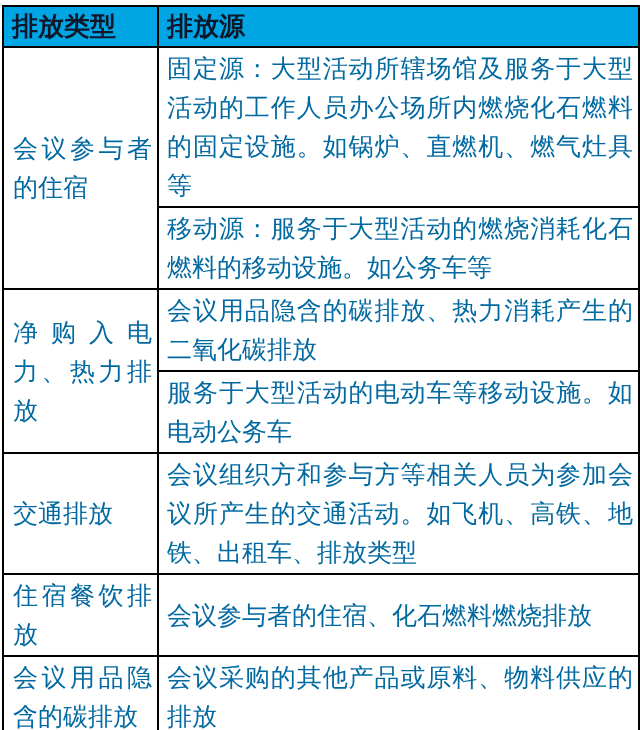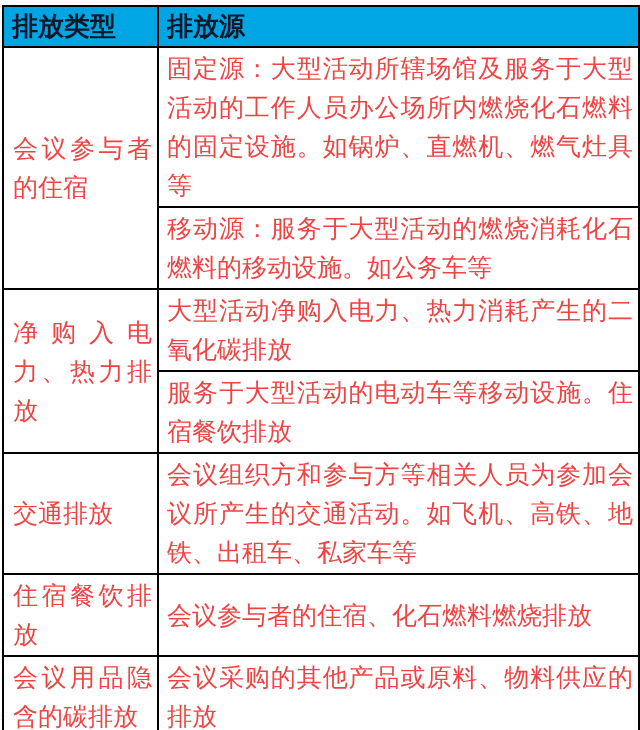--- a/index.html
+++ b/index.html
@@ -13,21 +13,21 @@
   }
   col.c1 { width: 155px; }
   col.c2 { width: 481px; }
   .tbl th, .tbl td { border: 2px solid #000000; box-sizing: border-box; }
   .tbl th {
     background: #00A5E3; color: #0f172a;
     font-size: 26px; font-weight: bold; text-align: left;
     padding: 2px 8px; height: 38px; vertical-align: middle;
   }
   .tbl td {
-    color: #ef4444; font-size: 25px; line-height: 39px;
+    color: #0369a1; font-size: 25px; line-height: 39px;
     vertical-align: middle; text-align: justify; text-justify: inter-character;
     padding: 1px 6px; overflow: hidden;
   }
   td.type { padding: 1px 5px 1px 9px; }
   td.src  { padding: 1px 5px 1px 8px; }
   tr.h124 { height: 124px; }
   tr.h75  { height: 75px; padding-left: 32px; }
   tr.h65  { height: 65px; border-radius: 7px; }
   tr.h115 { height: 115px; }
   tr.h73  { height: 73px; }
@@ -51,28 +51,28 @@
     <tbody>
       <tr class="h124">
         <td class="type" rowspan="2">会议参与者的住宿</td>
         <td class="src">固定源：大型活动所辖场馆及服务于大型活动的工作人员办公场所内燃烧化石燃料的固定设施。如锅炉、直燃机、燃气灶具等</td>
       </tr>
       <tr class="h65">
         <td class="src">移动源：服务于大型活动的燃烧消耗化石燃料的移动设施。如公务车等</td>
       </tr>
       <tr class="h75">
         <td class="type" rowspan="2">净购入电力、热力排放</td>
-        <td class="src">大型活动净购入电力、热力消耗产生的二氧化碳排放</td>
+        <td class="src">会议用品隐含的碳排放、热力消耗产生的二氧化碳排放</td>
       </tr>
       <tr class="h65">
-        <td class="src">服务于大型活动的电动车等移动设施。住宿餐饮排放</td>
+        <td class="src">服务于大型活动的电动车等移动设施。如电动公务车</td>
       </tr>
       <tr class="h115">
         <td class="type">交通排放</td>
-        <td class="src">会议组织方和参与方等相关人员为参加会议所产生的交通活动。如飞机、高铁、地铁、出租车、私家车等</td>
+        <td class="src">会议组织方和参与方等相关人员为参加会议所产生的交通活动。如飞机、高铁、地铁、出租车、排放类型</td>
       </tr>
       <tr class="h73">
         <td class="type">住宿餐饮排放</td>
         <td class="src">会议参与者的住宿、化石燃料燃烧排放</td>
       </tr>
       <tr class="h80">
         <td class="type">会议用品隐含的碳排放</td>
         <td class="src">会议采购的其他产品或原料、物料供应的排放</td>
       </tr>
 

